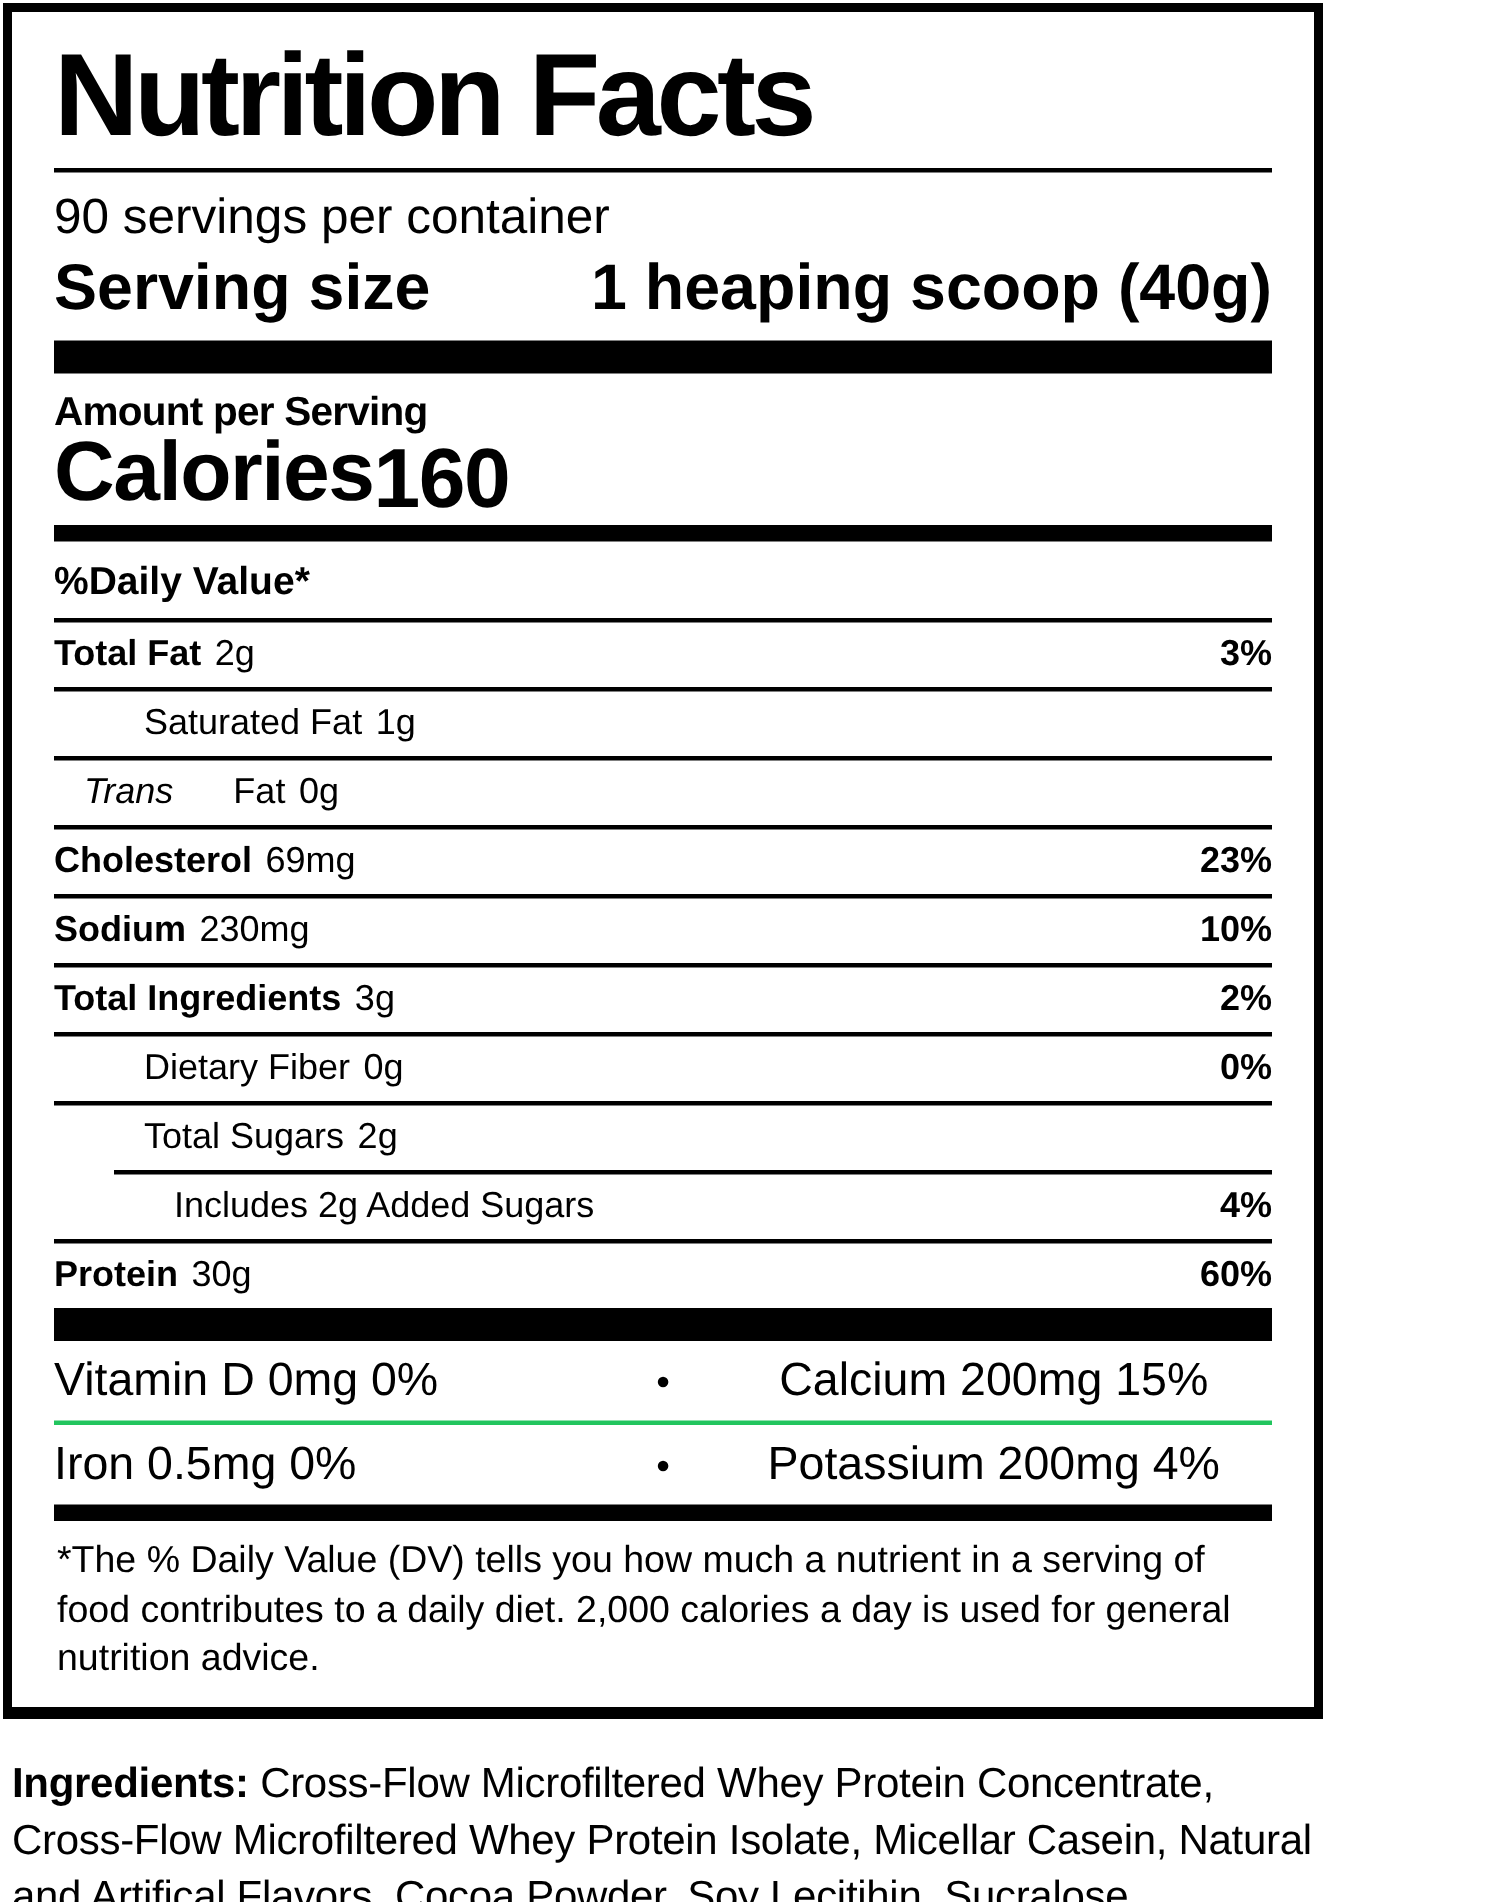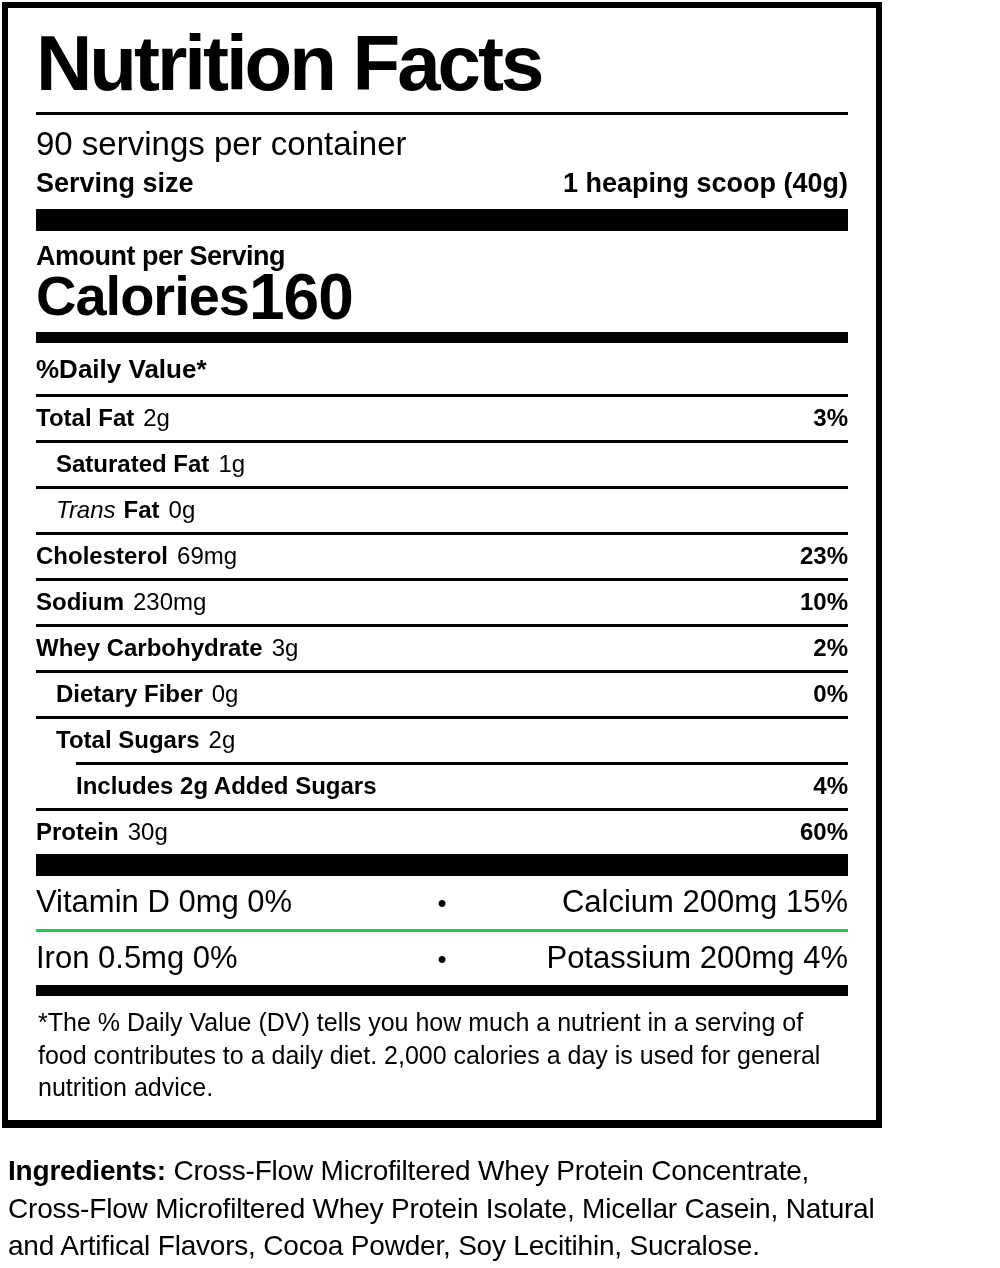--- a/index.html
+++ b/index.html
@@ -18,54 +18,54 @@
     background:#fff;
   }
   .nf-title {
     font-size:78px; font-weight:bold; letter-spacing:-3px;
     line-height:1.0; padding-top:16px;
   }
   .rule-thin { border-bottom:3px solid #000; margin-top:10px; }
   .servings { font-size:33px; padding:8px 0 0 0; line-height:1.25; }
   .serving-row {
     display:flex; justify-content:space-between; align-items:flex-end;
-    font-size:27px; font-weight:bold; padding:4px 0 10px 0;gap:48px;
+    font-size:43px; font-weight:bold; padding:4px 0 10px 0;gap:48px;
   }
   .bar { background:#000; margin:0 -0px; }
   .bar-thick { height:22px; }
   .bar-med { height:11px; }
   .amount-label { font-size:27px; font-weight:bold; letter-spacing:-0.5px; padding-top:10px; }
   .cal-row {
     display:flex; justify-content:flex-start; align-items:flex-end;
     margin-top:-4px; padding-bottom:8px;
   }
   .cal-word { font-size:56px; font-weight:bold; letter-spacing:-1px; line-height:1.0; }
-  .cal-num  { font-size:64px; font-weight:bold; line-height:0.85; letter-spacing:-1px; }
+  .cal-num  { font-size:56px; font-weight:bold; line-height:0.85; letter-spacing:-1px; }
   .dv-head { text-align:left; font-size:26px; font-weight:bold; padding:11px 0 9px 0; }
   .row {
     display:flex; justify-content:space-between; align-items:baseline;
     font-size:24px; padding:7px 0 8px 0; border-top:3px solid #000;
   }
   .row .left { display:flex; align-items:baseline; }
   .row .name { font-weight:bold; }
-  .row.sub .name { font-weight:bold; }
+  .row.sub .name { font-weight:normal;margin-left:40px; }
   .row .amt { font-weight:normal; margin-left:9px; }
   .row .dv { font-weight:bold; }
   .ind1 { padding-left:20px; }
   .ind2 { padding-left:0px; }
   .row.inset { margin-left:40px; }
   .it { font-style:italic; font-weight:normal; }
   .it + .name { margin-left:8px; }
   .micro {
     display:flex; align-items:baseline; font-size:31px; padding:8px 0 9px 0;
   }
   .micro + .micro { border-top:3px solid #22c55e; }
   .m-left { flex:1; text-align:left; }
   .m-sep { width:70px; text-align:center; font-size:26px; }
-  .m-right { flex:1; text-align:right; }
+  .m-right { flex:1; text-align:center; }
   .footnote { font-size:25px; line-height:1.3; padding:10px 0 16px 2px; }
   
   .below { margin:24px 8px 0 8px; }
   .ingredients { font-size:28px; line-height:1.35; letter-spacing:-0.2px; }
   .ingredients b, .contains b { font-weight:bold; }
 </style>
 </head>
 <body>
 
 <div class="page">
@@ -130,21 +130,21 @@
     <div class="row">
       <span class="left">
         <span class="name">Sodium</span>
         <span class="amt">230mg</span>
       </span>
       <span class="dv">10%</span>
     </div>
 
     <div class="row">
       <span class="left">
-        <span class="name">Whey Carbohydrate</span>
+        <span class="name">Total Ingredients</span>
         <span class="amt">3g</span>
       </span>
       <span class="dv">2%</span>
     </div>
 
     <div class="row sub">
       <span class="left ind1">
         <span class="name">Dietary Fiber</span>
         <span class="amt">0g</span>
       </span>

